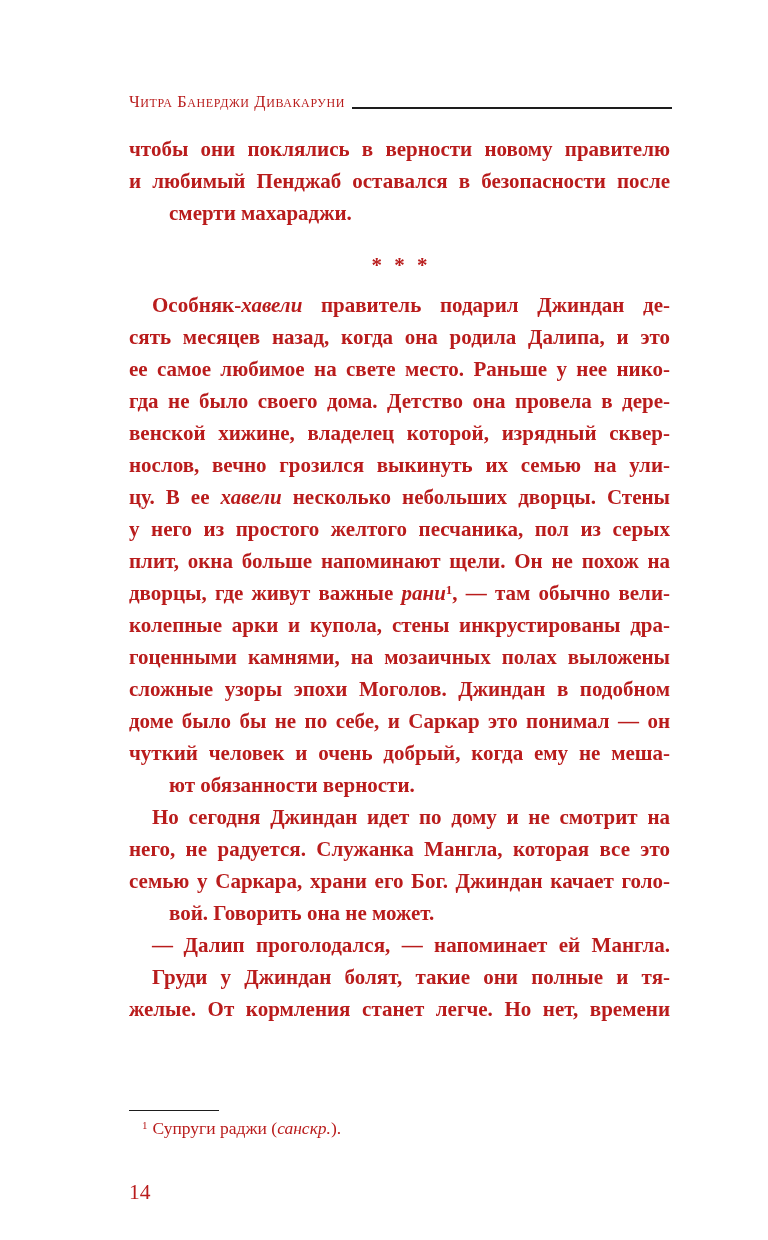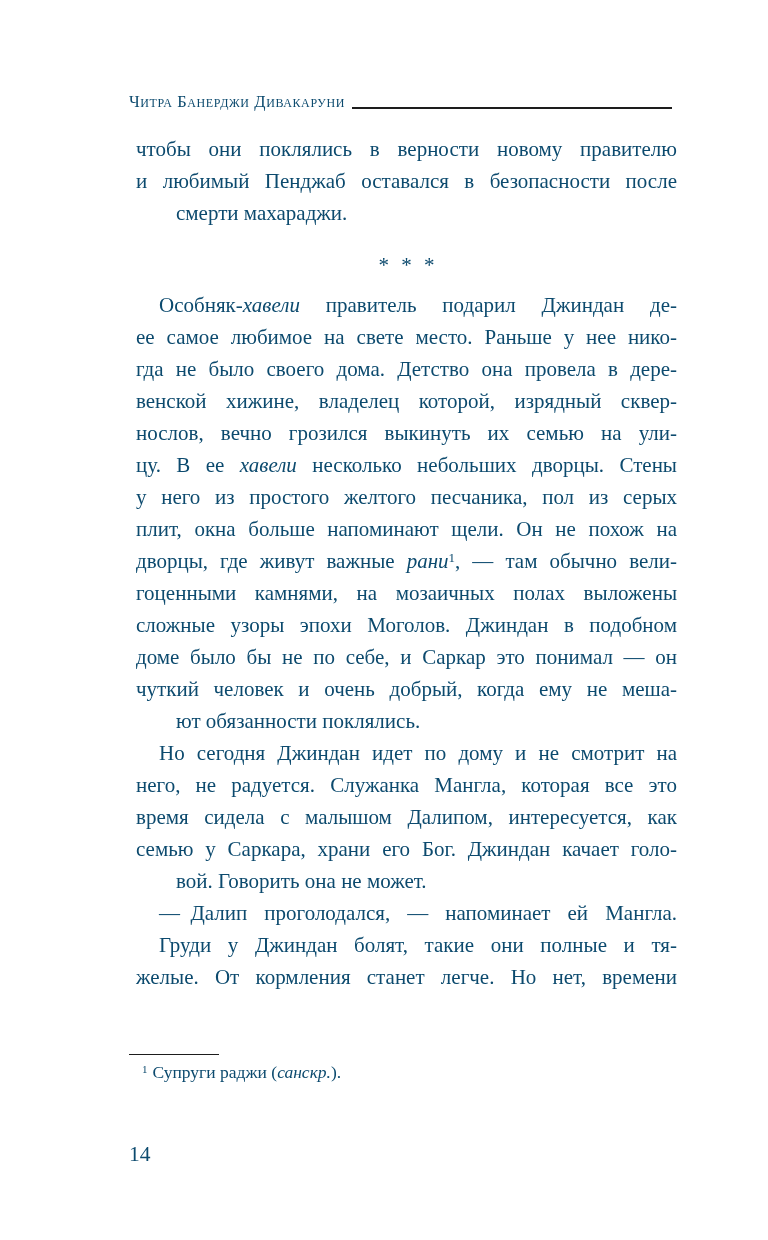--- a/index.html
+++ b/index.html
@@ -5,21 +5,21 @@
   html, body { margin: 0; padding: 0; }
   body {
     width: 768px; height: 1240px;
     background: #ffffff;
     font-family: "Liberation Serif", "DejaVu Serif", serif;
   }
   .page {
     position: relative;
     width: 768px; height: 1240px;
     background: #ffffff;
-    color: #0c4a6e;
+    color: #b91c1c;
     overflow: hidden;
   }
   
   .running-header {
     position: absolute;
     left: 129px; top: 92px;
     width: 543px;
     display: flex;
     align-items: flex-start;
   }
@@ -32,24 +32,25 @@
   }
   .header-rule {
     flex: 1;
     height: 15px;
     border-bottom: 2px solid #1d1d1d;
     margin-left: 7px;
   }
   
   .text-block {
     position: absolute;
-    left: 136px; top: 133px;
+    left: 129px; top: 133px;
     width: 541px;
     font-size: 21px;
     line-height: 32px;
+    font-weight: bold;
   }
   .para .line {
     height: 32px;
     text-align: justify;
     text-align-last: justify;
     white-space: normal;
   }
   .para .line.end { text-align-last: left; margin-left: 40px; }
   .para .line.first { text-indent: 23px; }
   .it { font-style: italic; }
@@ -64,21 +65,21 @@
     height: 60px;
     line-height: 72px;
     text-align: center;
     font-size: 21px;
     word-spacing: 7px;
     overflow: visible;
   }
   
   .footnote-area {
     position: absolute;
-    left: 129px; top: 1054px;
+    left: 129px; top: 1110px;
     width: 541px;
   }
   .footnote-rule {
     width: 90px;
     border-top: 1.5px solid #1d1d1d;
     margin-bottom: 5px;
   }
   .footnote {
     font-size: 17.5px;
     line-height: 25px;
@@ -86,21 +87,21 @@
   }
   .fn-marker {
     font-size: 11px;
     position: relative;
     top: -5px;
     margin-right: 5px;
   }
   
   .page-number {
     position: absolute;
-    left: 129px; top: 1138px;
+    left: 129px; top: 1176px;
     font-size: 21.5px;
     line-height: 32px;
   }
 </style>
 </head>
 <body>
 
 <div class="page">
 
   <header class="running-header">
@@ -110,38 +111,39 @@
 
   <main class="text-block" id="text-block">
       <div class="para">
         <div class="line"><span>чтобы они поклялись в верности новому правителю</span></div>
         <div class="line"><span>и любимый Пенджаб оставался в безопасности после</span></div>
         <div class="line end"><span>смерти махараджи.</span></div>
       </div>
       <div class="separator-block">* * *</div>
       <div class="para">
         <div class="line first"><span>Особняк-</span><em class="it">хавели</em><span> правитель подарил Джиндан де-</span></div>
+        <div class="line"><span>сять месяцев назад, когда она родила Далипа, и это</span></div>
         <div class="line"><span>ее самое любимое на свете место. Раньше у нее нико-</span></div>
         <div class="line"><span>гда не было своего дома. Детство она провела в дере-</span></div>
         <div class="line"><span>венской хижине, владелец которой, изрядный сквер-</span></div>
         <div class="line"><span>нослов, вечно грозился выкинуть их семью на ули-</span></div>
         <div class="line"><span>цу. В ее </span><em class="it">хавели</em><span> несколько небольших дворцы. Стены</span></div>
         <div class="line"><span>у него из простого желтого песчаника, пол из серых</span></div>
         <div class="line"><span>плит, окна больше напоминают щели. Он не похож на</span></div>
         <div class="line"><span>дворцы, где живут важные </span><em class="it">рани</em><sup class="sup">1</sup><span>, — там обычно вели-</span></div>
+        <div class="line"><span>колепные арки и купола, стены инкрустированы дра-</span></div>
         <div class="line"><span>гоценными камнями, на мозаичных полах выложены</span></div>
         <div class="line"><span>сложные узоры эпохи Моголов. Джиндан в подобном</span></div>
         <div class="line"><span>доме было бы не по себе, и Саркар это понимал — он</span></div>
         <div class="line"><span>чуткий человек и очень добрый, когда ему не меша-</span></div>
-        <div class="line end"><span>ют обязанности поклялись.</span></div>
+        <div class="line end"><span>ют обязанности верности.</span></div>
       </div>
       <div class="para">
         <div class="line first"><span>Но сегодня Джиндан идет по дому и не смотрит на</span></div>
         <div class="line"><span>него, не радуется. Служанка Мангла, которая все это</span></div>
-        <div class="line"><span>время сидела с малышом Далипом, интересуется, как</span></div>
         <div class="line"><span>семью у Саркара, храни его Бог. Джиндан качает голо-</span></div>
         <div class="line end"><span>вой. Говорить она не может.</span></div>
       </div>
       <div class="para">
         <div class="line first"><span>— Далип проголодался, — напоминает ей Мангла.</span></div>
       </div>
       <div class="para">
         <div class="line first"><span>Груди у Джиндан болят, такие они полные и тя-</span></div>
         <div class="line"><span>желые. От кормления станет легче. Но нет, времени</span></div>
       </div>

